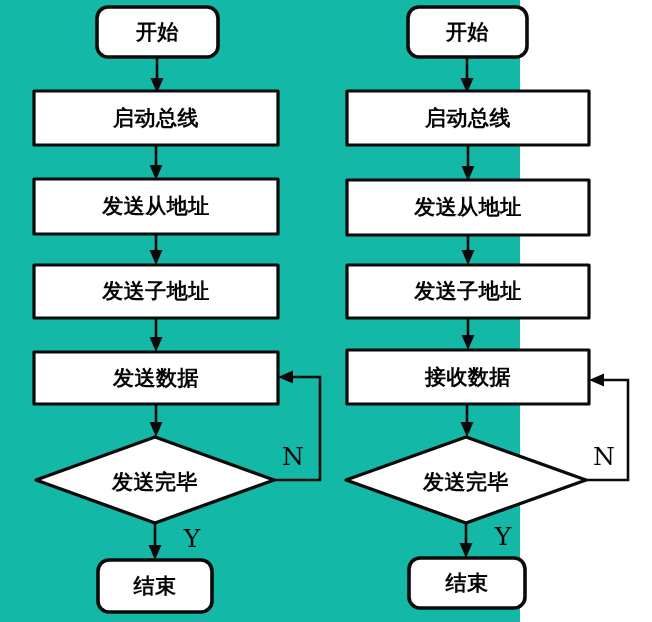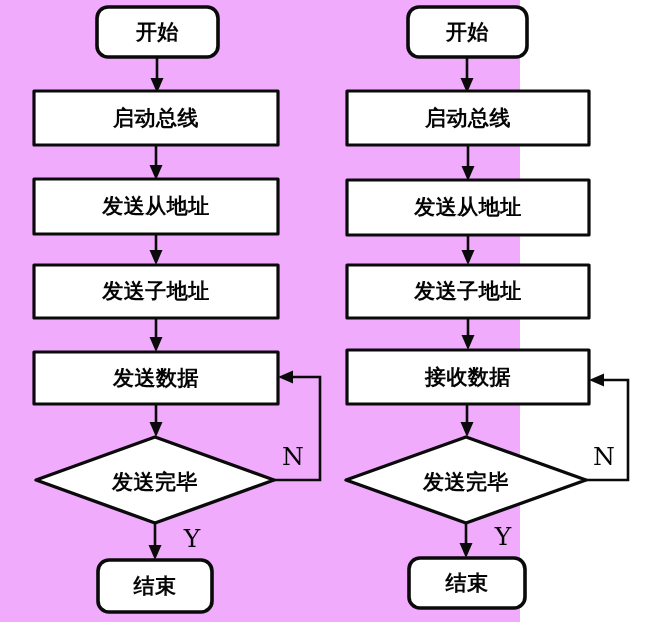--- a/index.html
+++ b/index.html
@@ -10,21 +10,21 @@
   body {
     width: 652px;
     height: 622px;
     font-family: "DejaVu Sans", sans-serif;
     overflow: hidden;
   }
   #canvas {
     position: relative;
     width: 520px;
     height: 622px;
-    background: #f0abfc;
+    background: #14b8a6;
   }
   #flow-svg {
     position: absolute;
     left: 0;
     top: 0;
     width: 652px;
     height: 622px;
   }
   .node-shape {
     fill: #ffffff;

